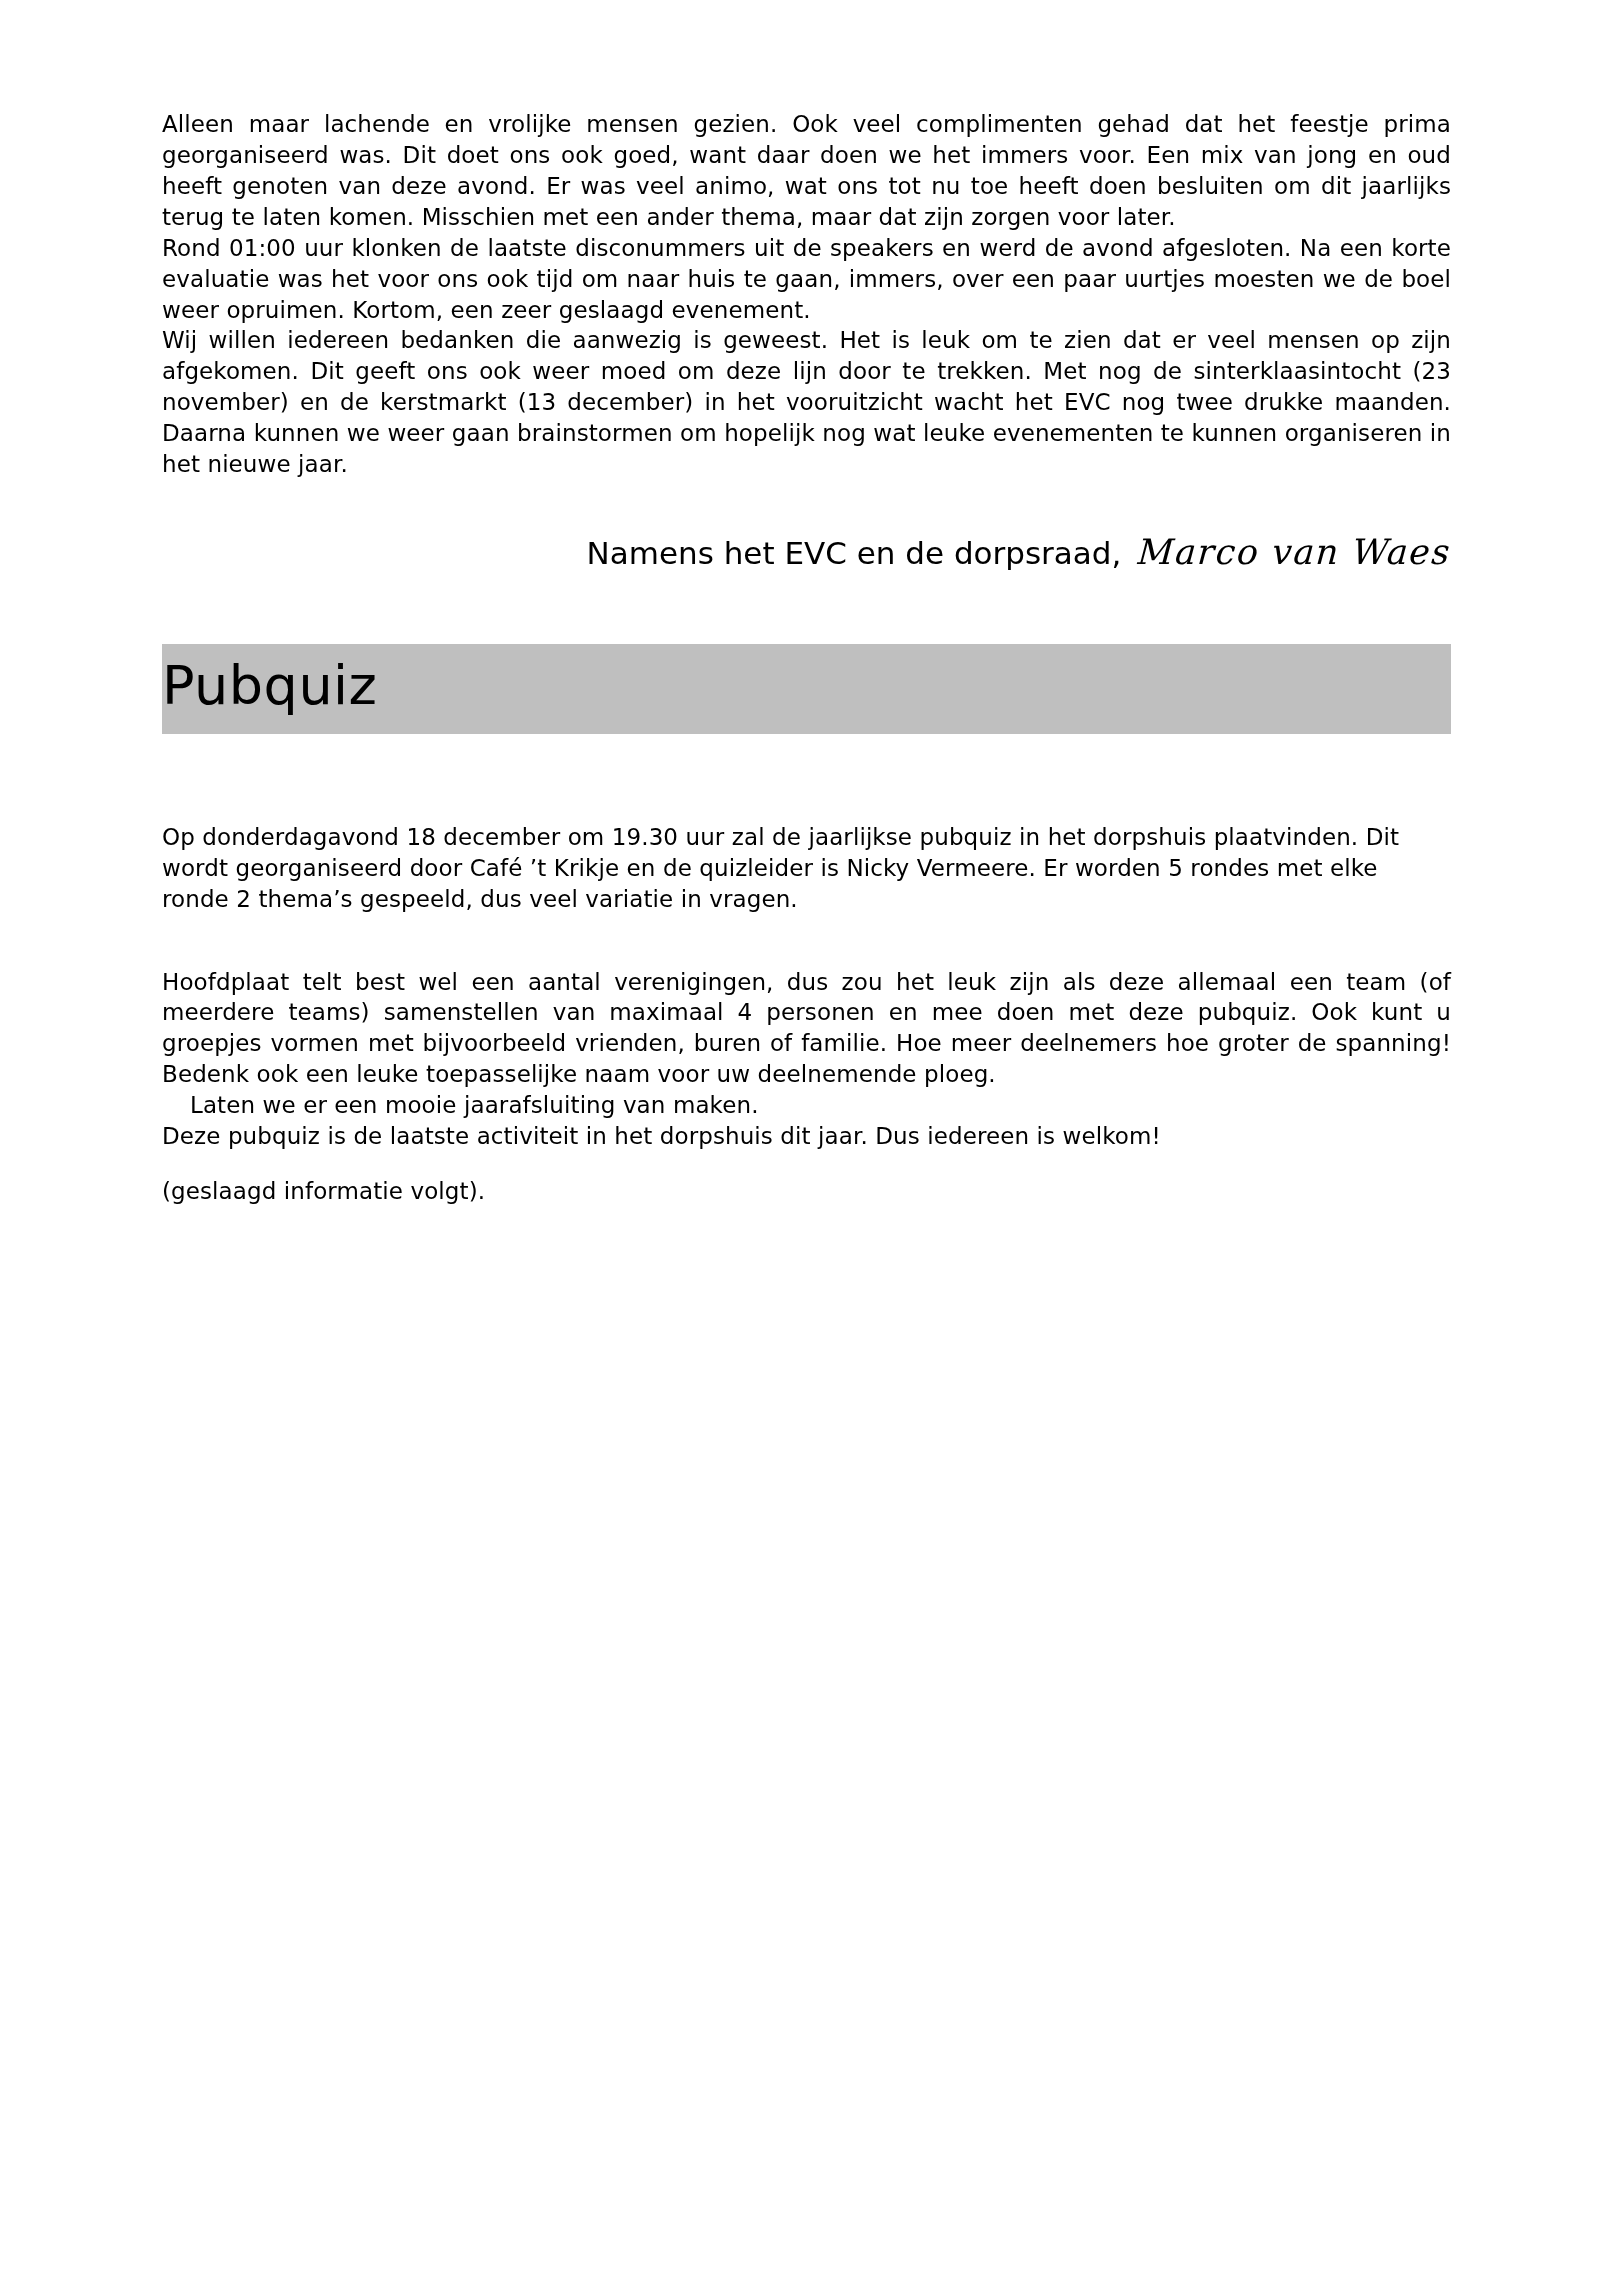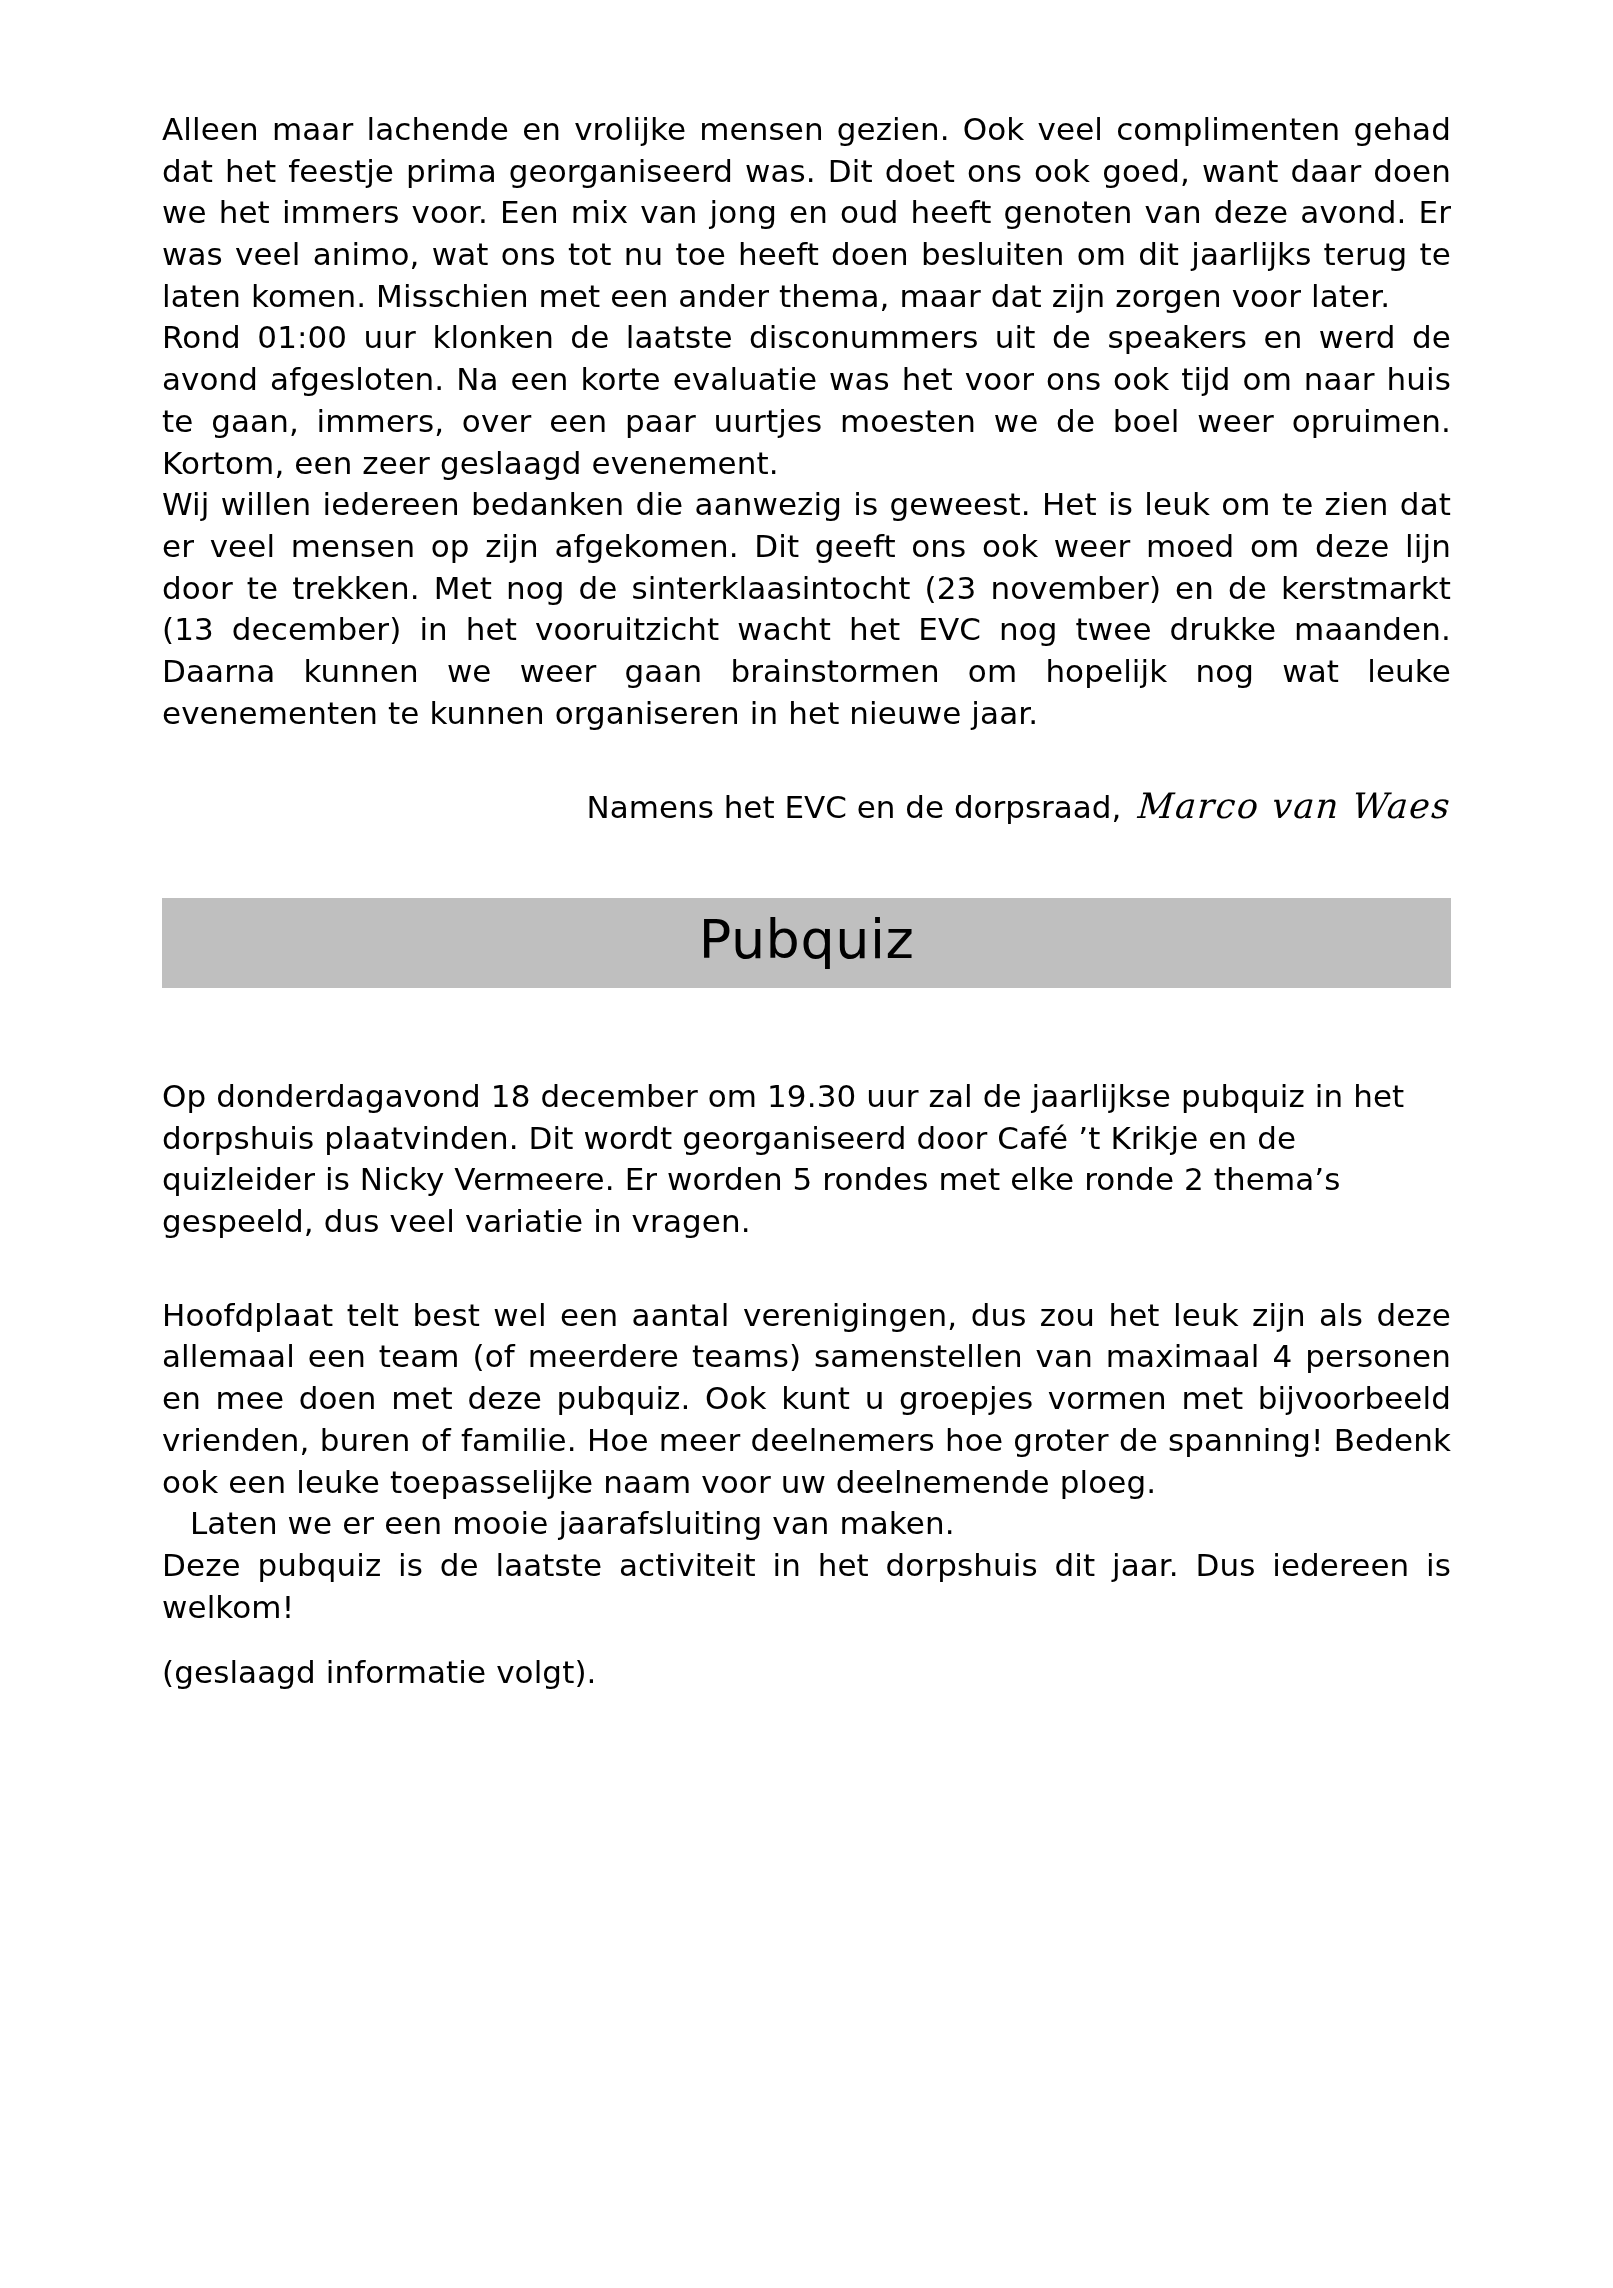--- a/index.html
+++ b/index.html
@@ -16,21 +16,21 @@
     overflow: hidden;
   }
   .page {
     box-sizing: border-box;
     padding: 109px 162px 0 162px;
     width: 1613px;
     height: 2289px;
   }
   p.body-text {
     margin: 0;
-    font-size: 31px;
+    font-size: 23px;
     line-height: 1.345;
     text-align: justify;
     text-justify: inter-word;
     font-family: "DejaVu Sans", sans-serif;
     letter-spacing: 0.1px;
   }
   p.body-text.left {
     text-align: left;
     margin-top: 36px;
   }
@@ -50,21 +50,21 @@
     font-style: italic;
     font-size: 35px;
     margin-left: 16.6px;
     letter-spacing: 1.5px;
     transform: skewX(-4deg);
     display: inline-block;
   }
 
   .section-banner {
     background: #bfbfbf;
-    text-align: center;
+    text-align: left;
     padding: 11px 0 16.6px 0;
     margin: 0;
   }
   .section-banner-title {
     font-size: 54px;
     font-family: "DejaVu Sans", sans-serif;
     line-height: 1.15;
     letter-spacing: 0.5px;
   }
 

